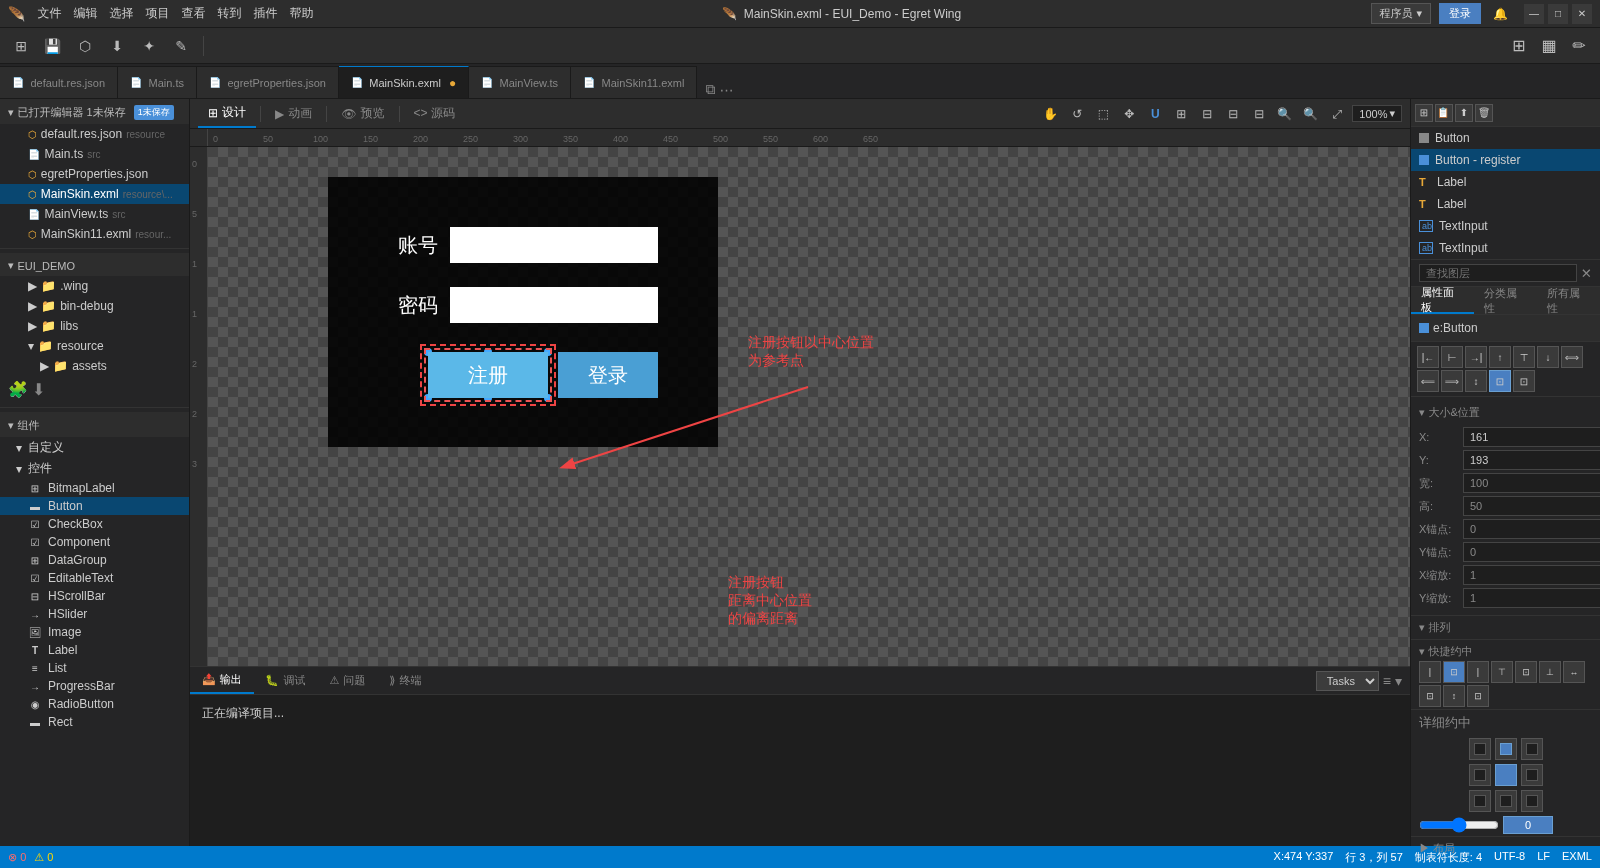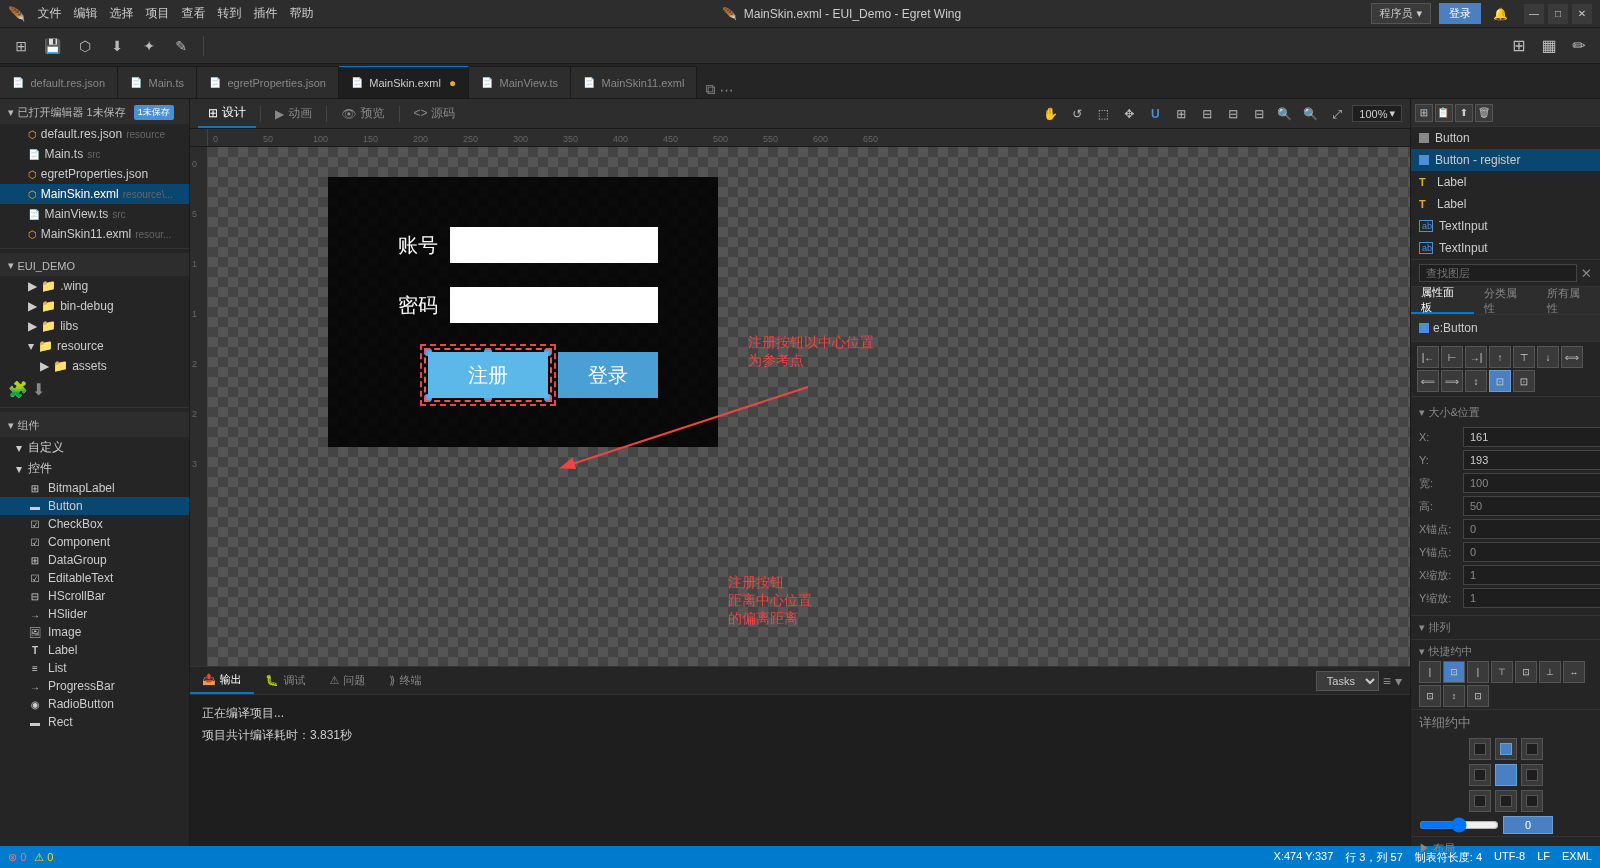--- a/index.html
+++ b/index.html
@@ -839,21 +839,20 @@
             <div class="bottom-right-controls">
               <select class="task-select">
                 <option>Tasks</option>
               </select>
               <button style="background:transparent; border:none; color:#888; cursor:pointer; font-size:14px;">≡</button>
               <button style="background:transparent; border:none; color:#888; cursor:pointer; font-size:14px;">▾</button>
             </div>
           </div>
           <div class="bottom-content">
             <div>正在编译项目...</div>
-            <div>项目共计编译耗时：3.831秒</div>
           </div>
         </div>
       </div>
     </div>
   </div>
 
   <div class="right-panel">
 
     <div class="layers-panel">
 

